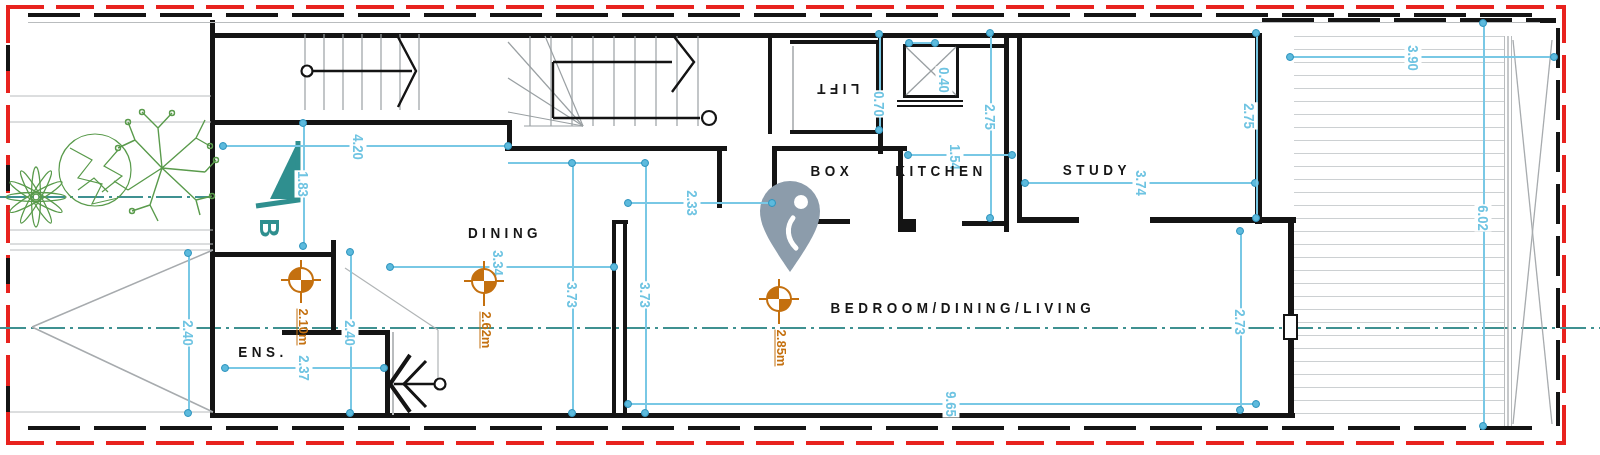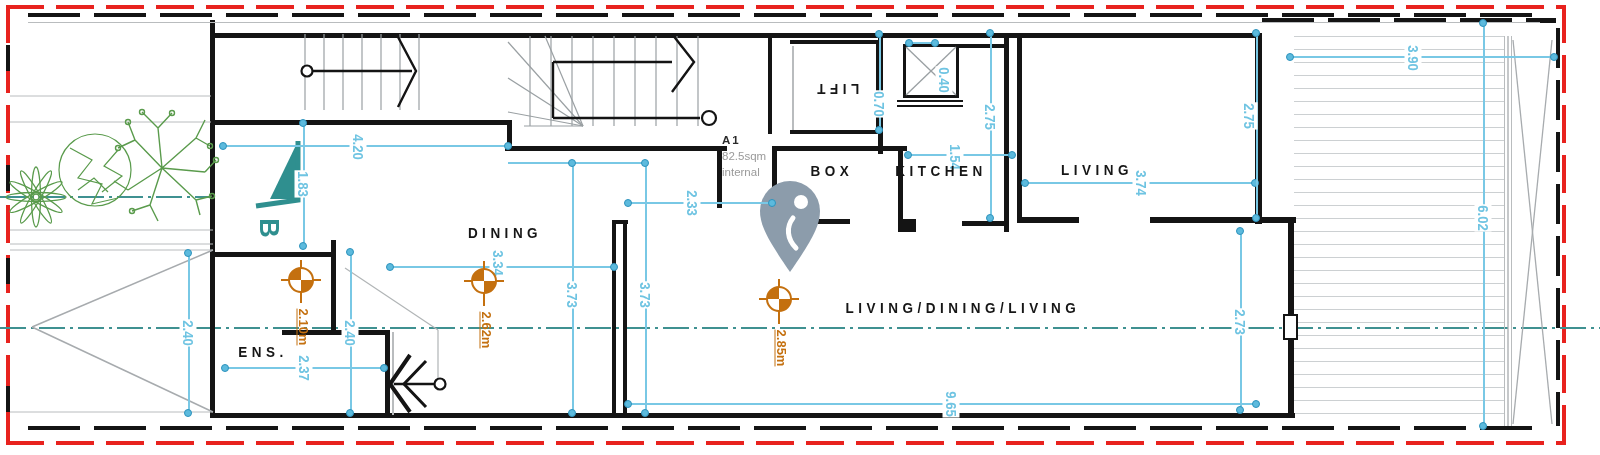--- a/index.html
+++ b/index.html
@@ -303,22 +303,22 @@
       <div class="dim-dot" style="left: 1479px; top: 19px;"></div>
       <div class="dim-dot" style="left: 1479px; top: 422px;"></div>
       <div class="dim-label" style="left: 1483px; top: 218px;">6.02</div>
     </div>
   <div id="rooms" style="left:0;top:0;width:100%;height:100%;">
       <div class="room-label" style="left: 505px; top: 233px; transform: translate(-50%, -50%) rotate(0deg) scaleY(1.08);">DINING</div>
       <div class="room-label" style="left: 263px; top: 352px; transform: translate(-50%, -50%) rotate(0deg) scaleY(1.08);">ENS.</div>
       <div class="room-label" style="left: 836px; top: 89px; transform: translate(-50%, -50%) rotate(180deg) scaleY(1.08);">LIFT</div>
       <div class="room-label" style="left: 832px; top: 171px; transform: translate(-50%, -50%) rotate(0deg) scaleY(1.08);">BOX</div>
       <div class="room-label" style="left: 941px; top: 171px; transform: translate(-50%, -50%) rotate(0deg) scaleY(1.08);">KITCHEN</div>
-      <div class="room-label" style="left: 1097px; top: 170px; transform: translate(-50%, -50%) rotate(0deg) scaleY(1.08);">LIVING</div>
-      <div class="room-label" style="left: 963px; top: 308px; transform: translate(-50%, -50%) rotate(0deg) scaleY(1.08);">LIVING/DINING/LIVING</div>
+      <div class="room-label" style="left: 1097px; top: 170px; transform: translate(-50%, -50%) rotate(0deg) scaleY(1.08);">STUDY</div>
+      <div class="room-label" style="left: 963px; top: 308px; transform: translate(-50%, -50%) rotate(0deg) scaleY(1.08);">BEDROOM/DINING/LIVING</div>
     </div>
   <div id="markers" style="left:0;top:0;width:100%;height:100%;">
       <div class="sv-tick" style="left: 300px; top: 260px; width: 2px; height: 8px;"></div>
       <div class="sv-tick" style="left: 300px; top: 292px; width: 2px; height: 8px;"></div>
       <div class="sv-tick" style="left: 281px; top: 279px; width: 8px; height: 2px;"></div>
       <div class="sv-tick" style="left: 313px; top: 279px; width: 8px; height: 2px;"></div>
       <div class="sv-circ" style="left: 288px; top: 267px;"></div>
       <div class="sv-stem" style="left: 300px; top: 293px; height: 10px;"></div>
       <div class="sv-label" style="left: 303px; top: 327px;">2.10m</div>
       <div class="sv-tick" style="left: 483px; top: 261px; width: 2px; height: 8px;"></div>
@@ -330,20 +330,15 @@
       <div class="sv-label" style="left: 486px; top: 330px;">2.62m</div>
       <div class="sv-tick" style="left: 778px; top: 279px; width: 2px; height: 8px;"></div>
       <div class="sv-tick" style="left: 778px; top: 311px; width: 2px; height: 8px;"></div>
       <div class="sv-tick" style="left: 759px; top: 298px; width: 8px; height: 2px;"></div>
       <div class="sv-tick" style="left: 791px; top: 298px; width: 8px; height: 2px;"></div>
       <div class="sv-circ" style="left: 766px; top: 286px;"></div>
       <div class="sv-stem" style="left: 778px; top: 312px; height: 12px;"></div>
       <div class="sv-label" style="left: 781px; top: 348px;">2.85m</div>
     </div>
 
-  <div class="unit" id="unit-block" style="left: 722px; top: 132px;">
-    <span class="u-name">A1</span>
-    <span>82.5sqm</span>
-    <span>internal</span>
-  </div>
 
   <div class="b-label" id="b-label" style="left: 268px; top: 228px;">B</div>
 </div>
 
 </body></html>

